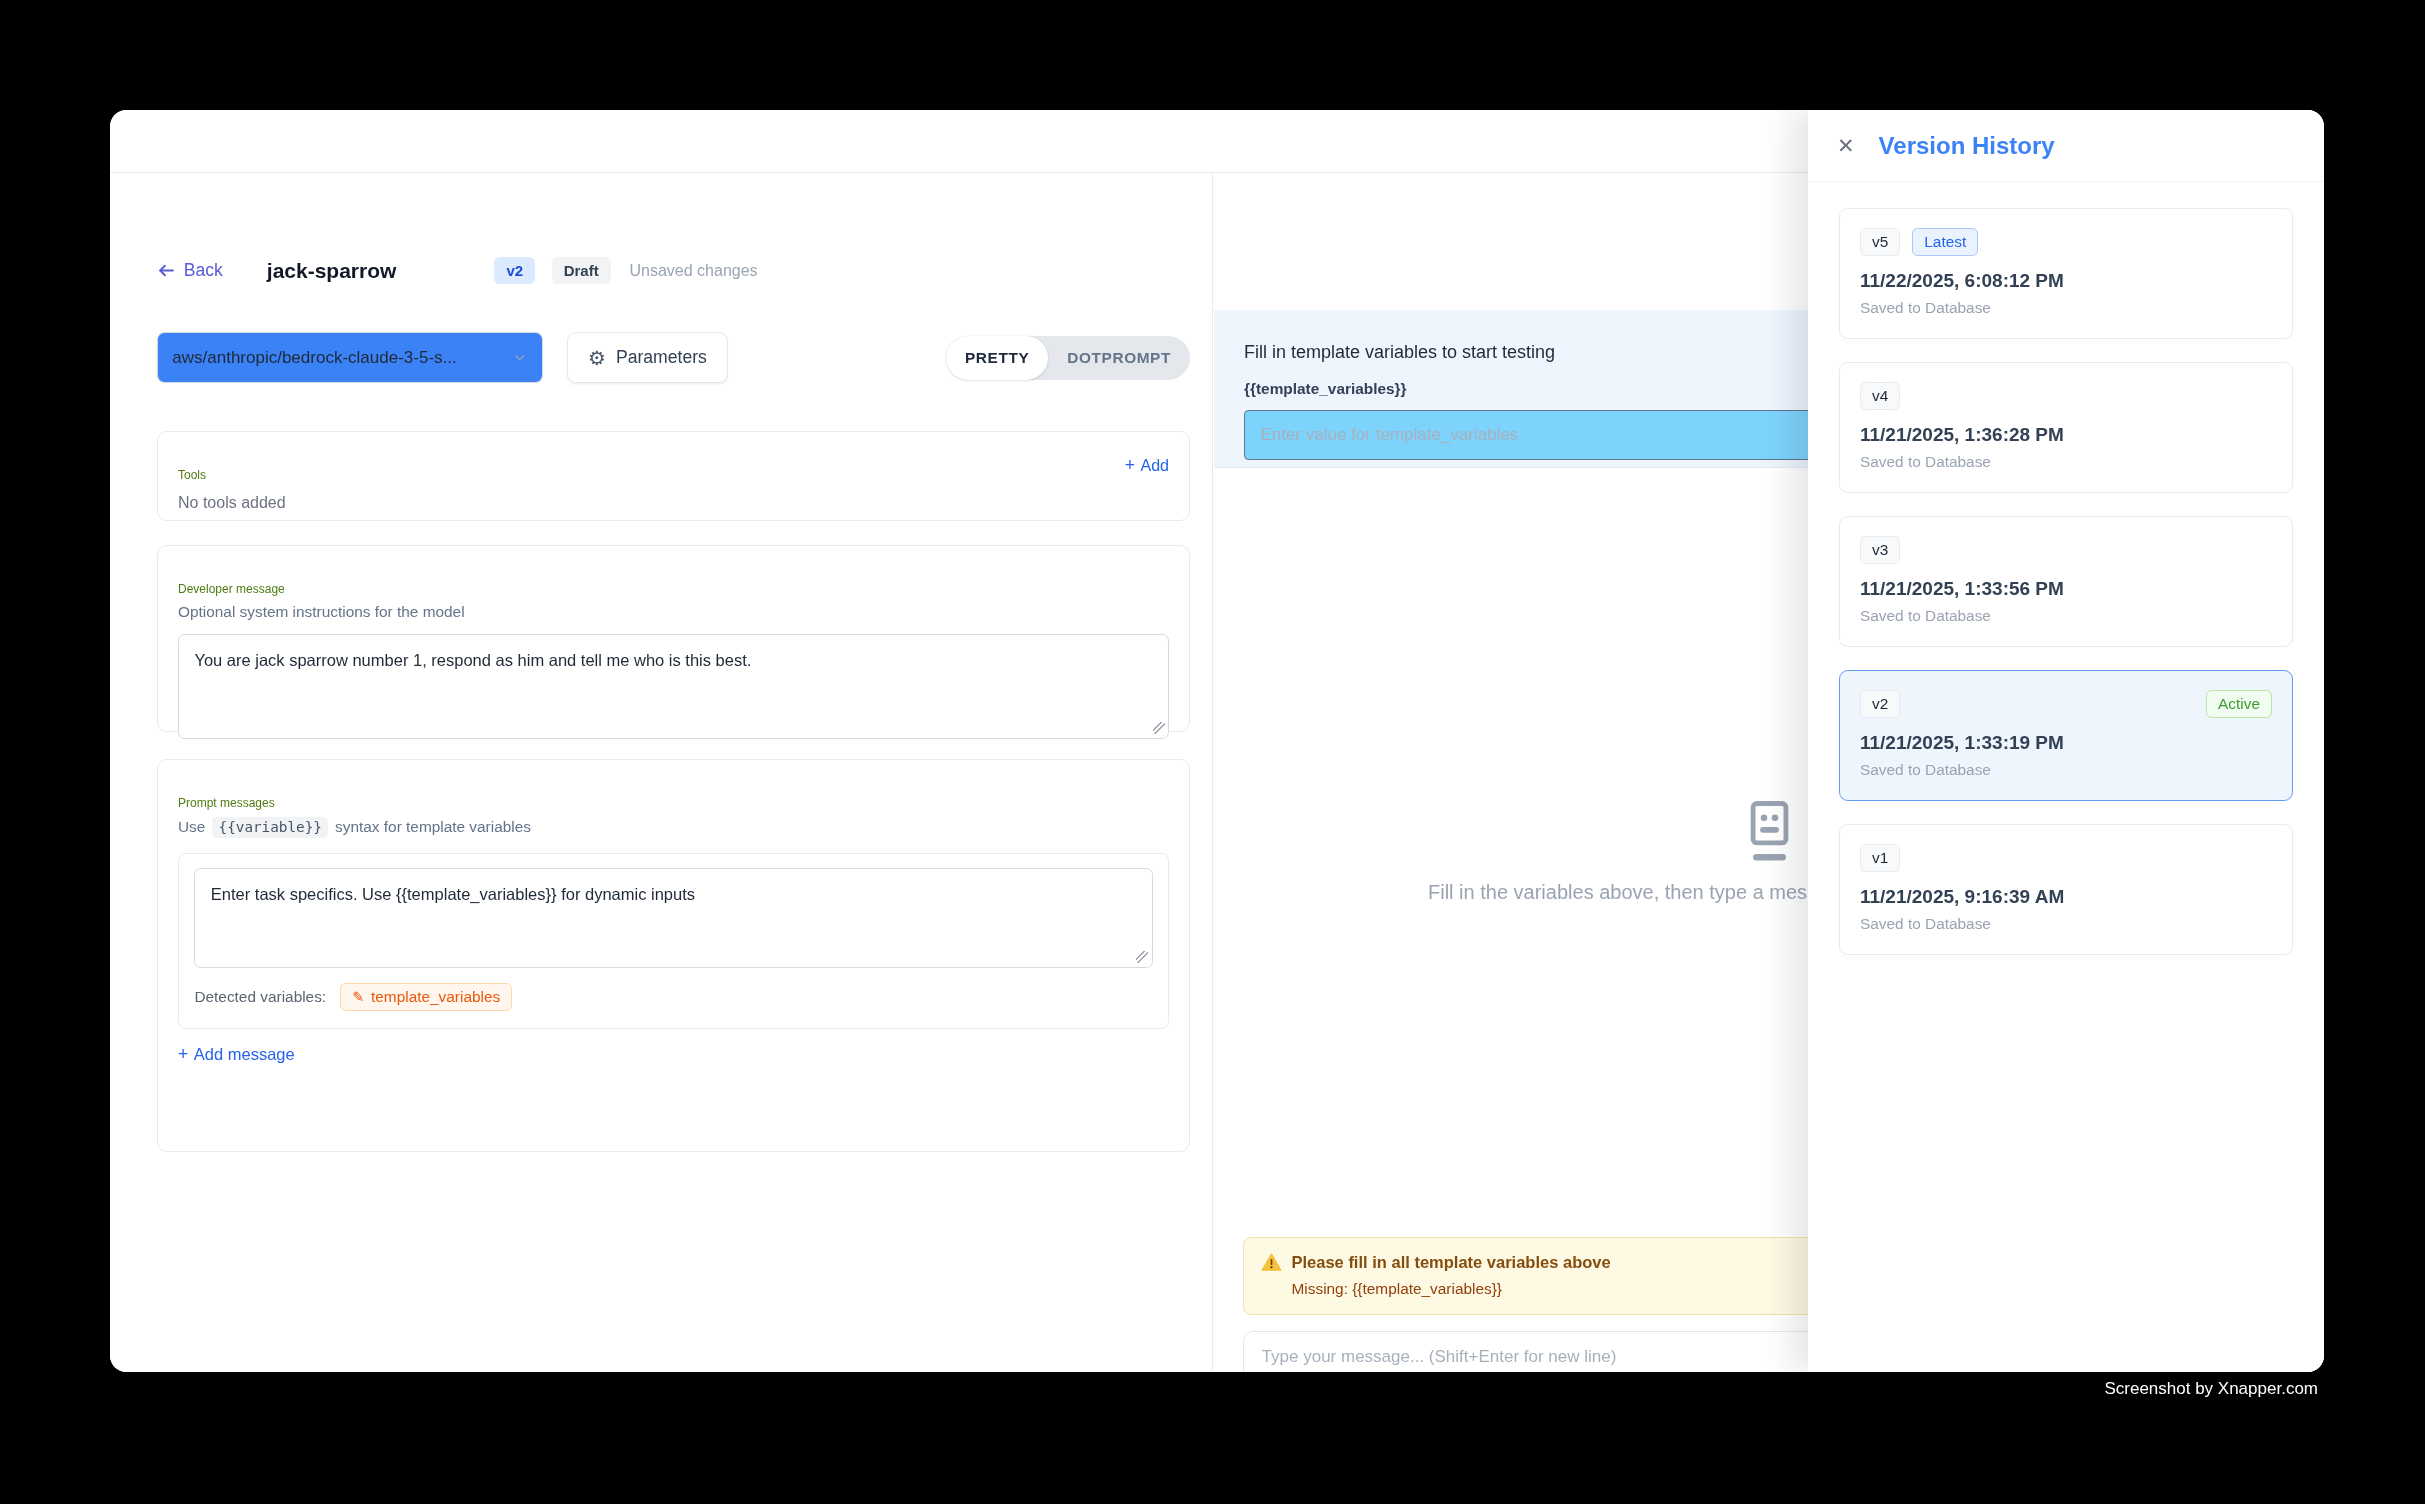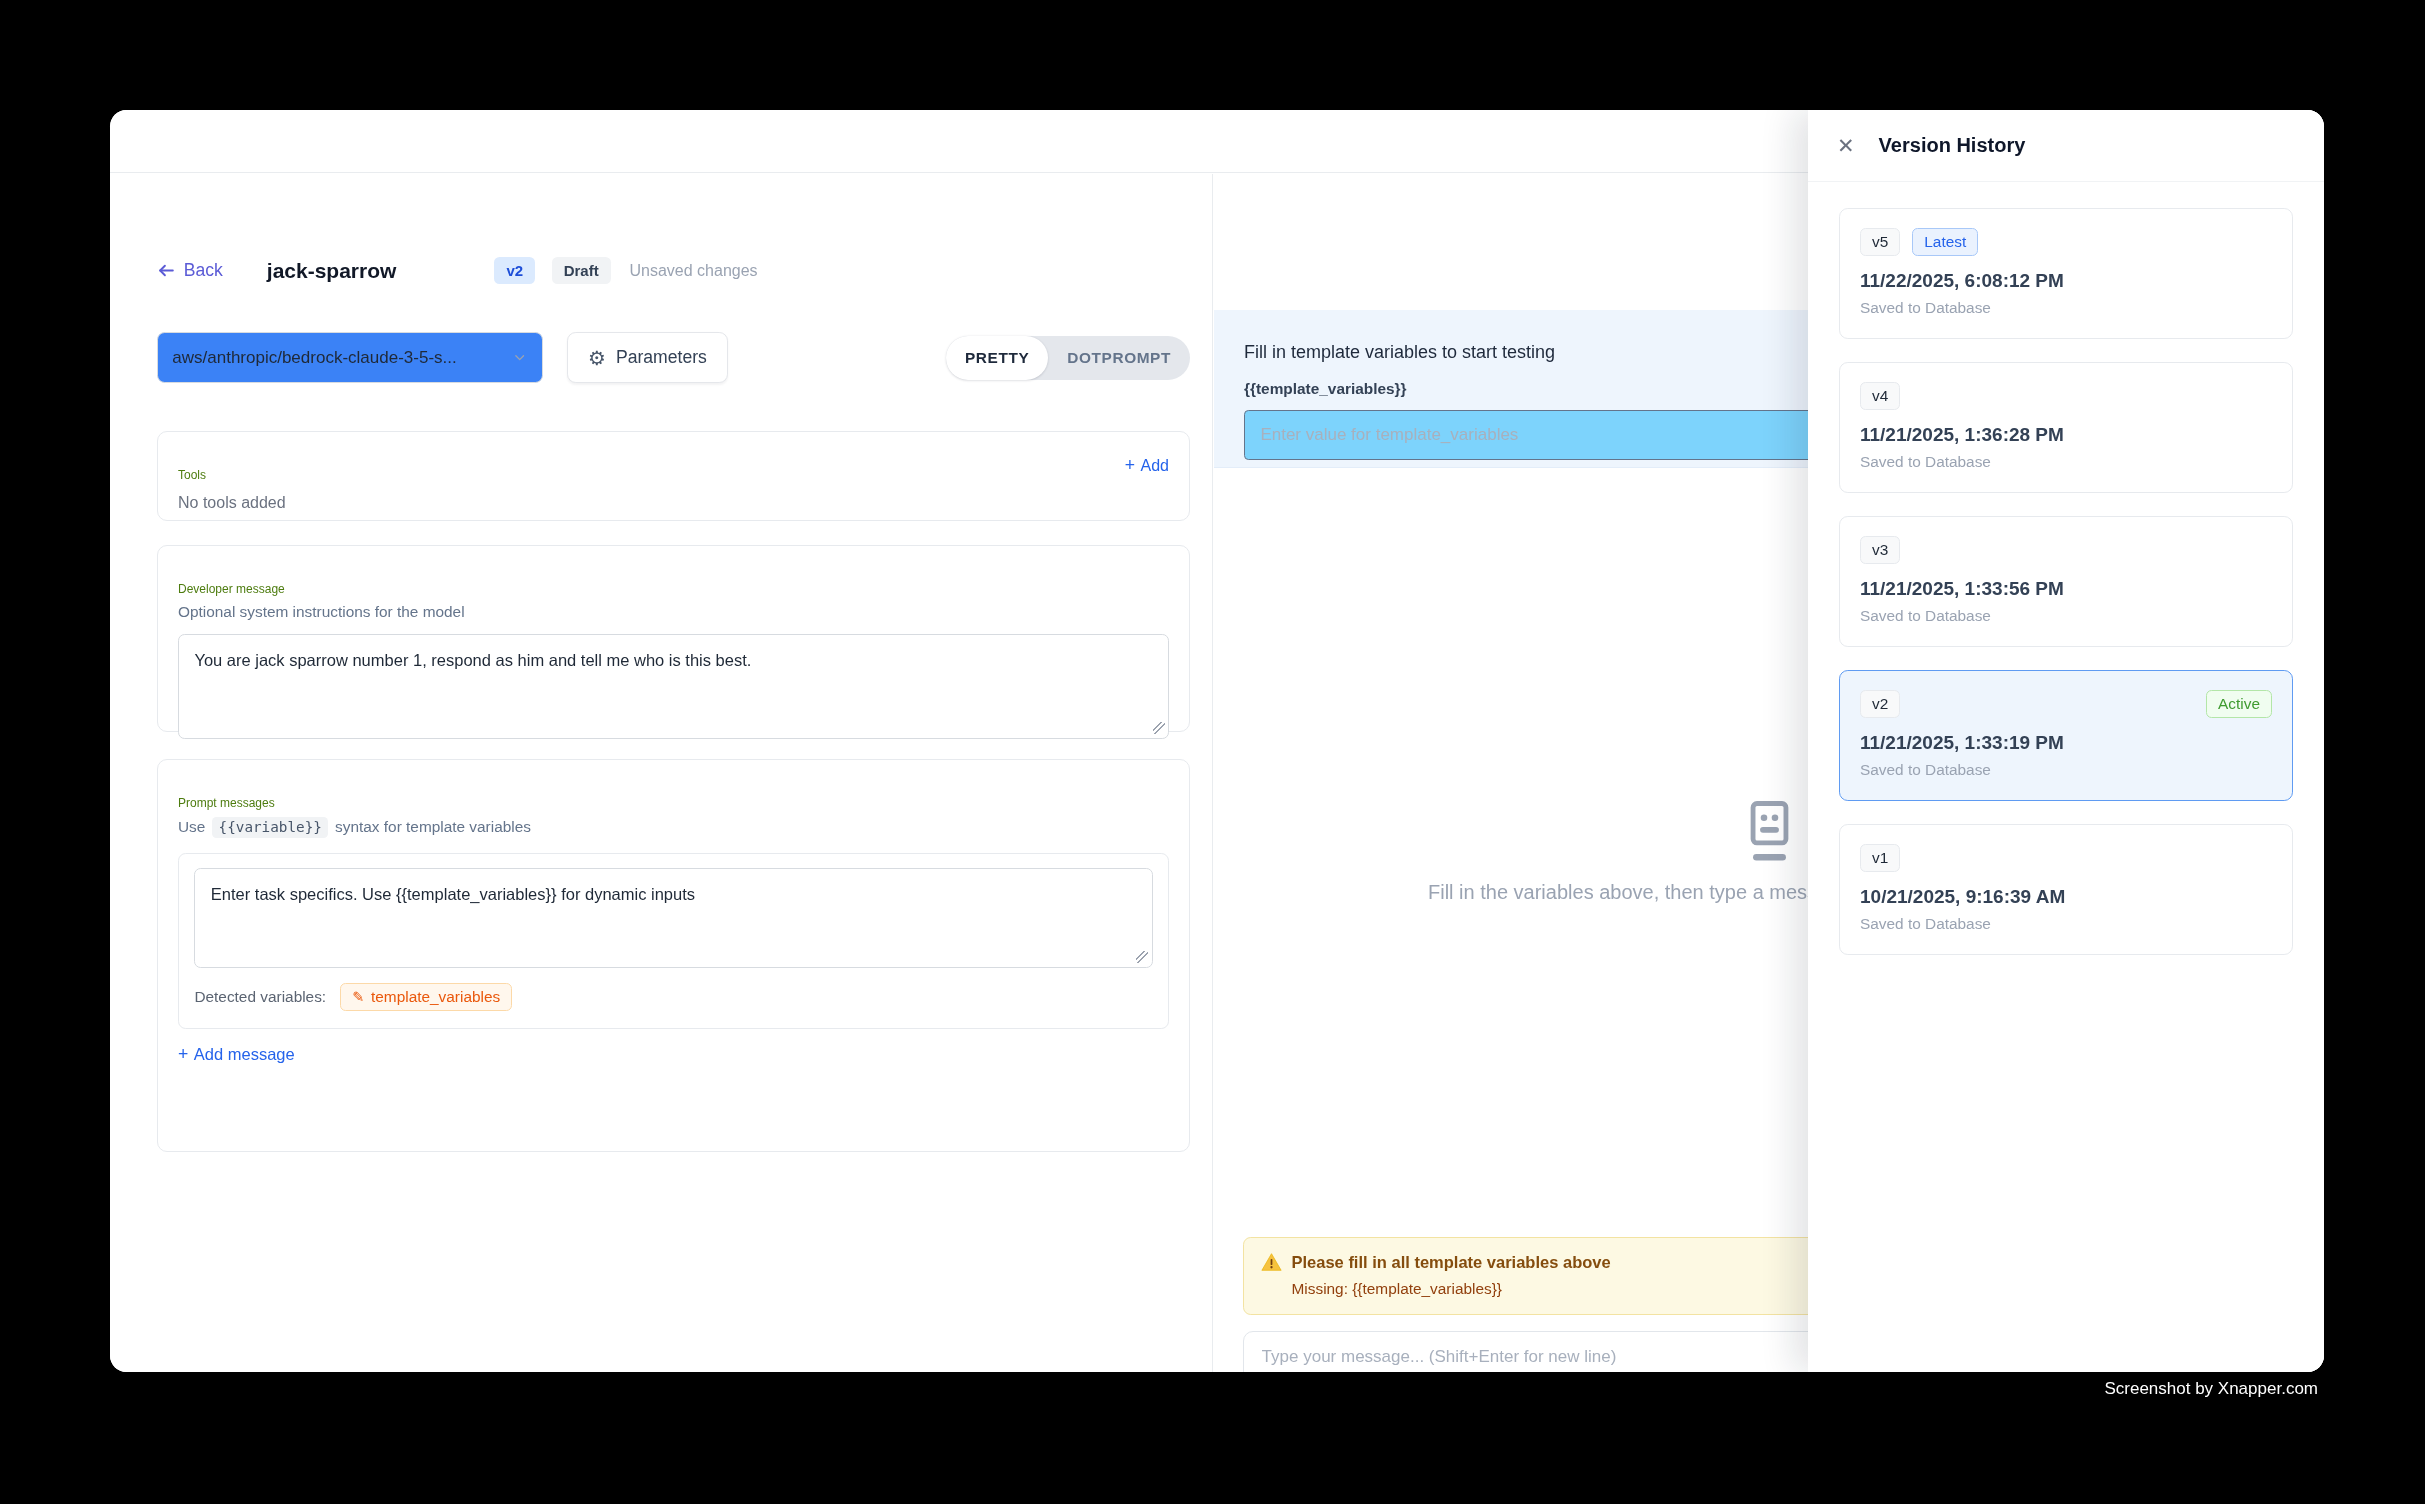--- a/index.html
+++ b/index.html
@@ -159,21 +159,21 @@
   }
   .composer textarea::placeholder { color:#a8b0bd; }
 
   
   .version-panel {
     position:absolute; right:0; top:0; bottom:0; width:516px; background:#fff;
     box-shadow:-15.4px 0 33px rgba(15,23,42,.12); z-index:40;
   }
   .vp-header { height:72px; display:flex; align-items:center; padding:0 29px; border-bottom:1.1px solid #f1f3f5; }
   .vp-close { font-size:21px; color:#6b7280; cursor:pointer; line-height:1; }
-  .vp-title { font-size:20px; font-weight:700; color:#0f172a; margin-left:24px; }
+  .vp-title { font-size:24px; font-weight:700; color:#3b82f6; margin-left:24px; }
   .vp-list { position:absolute; left:31px; right:31px; top:98px; }
   .v-card {
     border:1.1px solid #e7eaee; border-radius:8.8px; background:#fff;
     height:131px; margin-bottom:23px; padding:19px 20px; position:relative; cursor:pointer;
   }
   .v-card.active { border:1.7px solid #5f9bf2; background:#eef5fd; }
   .v-chip {
     display:inline-flex; align-items:center; background:#f8f9fa; border:1.1px solid #e7eaee;
     border-radius:5.5px; font-size:15.4px; color:#1f2937; padding:3.9px 11px;
   }
@@ -348,21 +348,21 @@
 
       <div class="v-card active">
         <span class="v-chip">v2</span>
         <span class="v-badge-active">Active</span>
         <div class="v-time">11/21/2025, 1:33:19 PM</div>
         <div class="v-storage">Saved to Database</div>
       </div>
 
       <div class="v-card">
         <span class="v-chip">v1</span>
-        <div class="v-time">10/21/2025, 9:16:39 AM</div>
+        <div class="v-time">11/21/2025, 9:16:39 AM</div>
         <div class="v-storage">Saved to Database</div>
       </div>
 
     </div>
   </div>
 </div>
 
 <div class="watermark">Screenshot by Xnapper.com</div>
 
 

